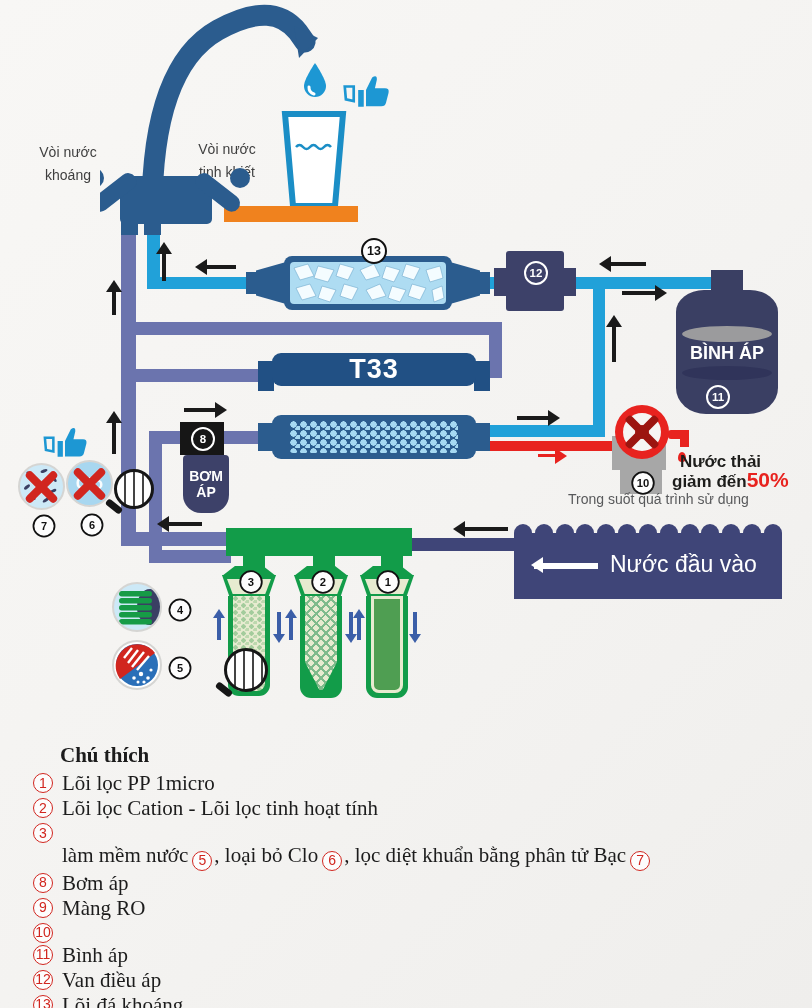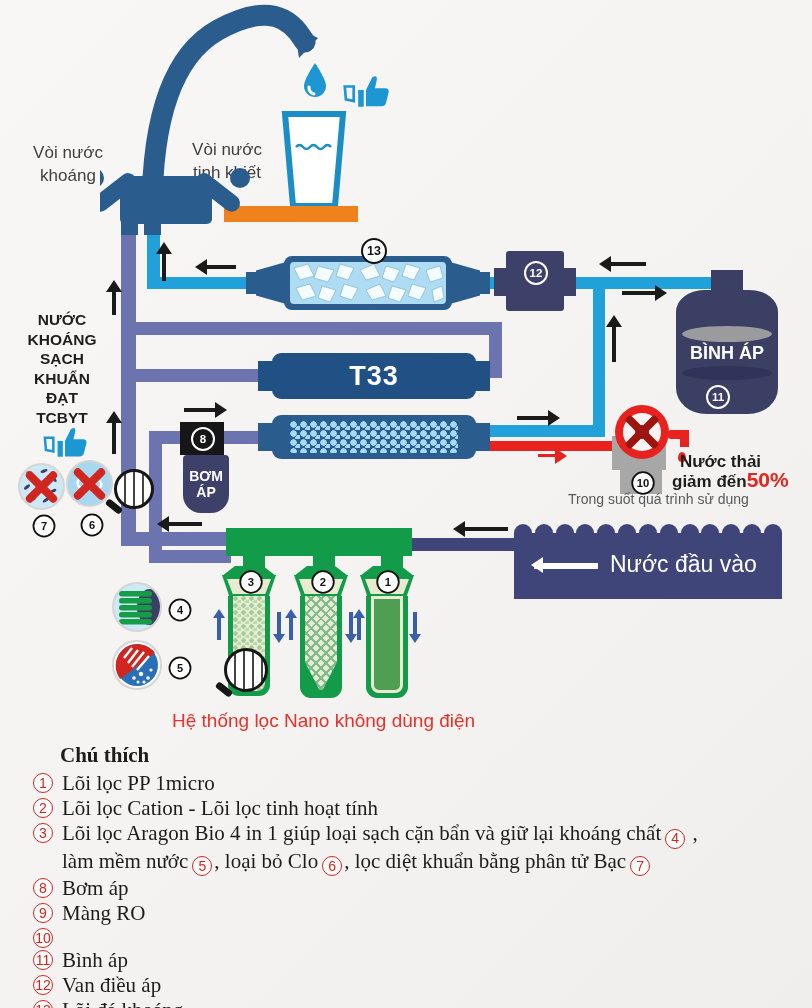--- a/index.html
+++ b/index.html
@@ -45,21 +45,21 @@
   .check{background-color:#e7ebd0;background-image:
      repeating-linear-gradient(45deg,#7fbb8c 0 2px,transparent 2px 7px),
      repeating-linear-gradient(-45deg,#7fbb8c 0 2px,transparent 2px 7px);}
   .mag{position:absolute;border-radius:50%;border:3px solid #161616;z-index:9;
      background:#fff repeating-linear-gradient(90deg,transparent 0 7px,#444 7px 9px);}
   .mag::after{content:"";position:absolute;width:18px;height:7px;background:#161616;border-radius:3px;left:-12px;bottom:-4px;transform:rotate(38deg);}
   .xmark::before,.xmark::after{content:"";position:absolute;left:-3px;right:-3px;top:50%;height:8px;margin-top:-4px;background:#d1261f;border-radius:4px;}
   .xmark::before{transform:rotate(45deg);} .xmark::after{transform:rotate(-45deg);}
   .circ-icon{position:absolute;border-radius:50%;border:2px solid #d5d5d3;box-sizing:border-box;z-index:6;}
   
-  .lbl{position:absolute;color:#3f3f3f;font-size:17px;line-height:23px;text-align:center;}
+  .lbl{position:absolute;color:#3f3f3f;font-size:14px;line-height:23px;text-align:center;}
   .redtxt{position:absolute;color:#e8312a;font-size:19px;white-space:nowrap;}
   .blk{position:absolute;color:#1d1d1b;font-weight:bold;}
   .graytxt{position:absolute;color:#58595b;font-size:14px;white-space:nowrap;}
   .wavebox{position:absolute;background:#3f4578;z-index:4;}
   .bump{width:18px;height:18px;border-radius:50%;background:#3f4578;}
   .legend{position:absolute;left:33px;top:743px;width:770px;font-family:"Liberation Serif",serif;color:#1c1c1c;}
   .lg-title{font-weight:bold;font-size:21px;margin-left:27px;margin-bottom:3px;}
   .lg-row{display:flex;align-items:flex-start;font-size:21px;line-height:25px;white-space:nowrap;}
   .lg-row.indent{margin-left:29px;}
   .lgc{display:inline-flex;flex:none;width:20px;height:20px;border:1.7px solid #d1261f;border-radius:50%;color:#d1261f;align-items:center;justify-content:center;font-size:14px;font-family:"Liberation Sans",sans-serif;box-sizing:border-box;margin-right:9px;margin-top:2px;background:#fdfdfd;}
@@ -178,21 +178,21 @@
   <div class="abs" style="left:676px;top:290px;width:102px;height:124px;background:#3a3f63;border-radius:28px 28px 30px 30px / 22px 22px 26px 26px;"></div>
   <div class="abs" style="left:682px;top:326px;width:90px;height:16px;background:#9b9b9d;border-radius:50%;"></div>
   <div class="abs" style="left:682px;top:366px;width:90px;height:14px;background:#30345a;border-radius:50%;"></div>
   <div class="blk" style="left:676px;top:343px;width:102px;text-align:center;color:#fff;font-size:18px;">BÌNH ÁP</div>
   <div class="badge light" style="left:706px;top:385px;">
       <span>11</span>
     </div>
 
   <div class="nub" style="left:258px;top:361px;width:16px;height:30px;"></div>
   <div class="nub" style="left:474px;top:361px;width:16px;height:30px;"></div>
-  <div class="t-body" style="left:272px;top:353px;width:204px;height:46px;">
+  <div class="t-body" style="left:272px;top:353px;width:204px;height:33px;">
       <span>T33</span>
     </div>
 
   <div class="nub2" style="left:258px;top:423px;width:16px;height:28px;"></div>
   <div class="nub2" style="left:474px;top:423px;width:16px;height:28px;"></div>
   <div class="abs" style="left:272px;top:415px;width:204px;height:44px;background:#2b5c8e;border-radius:9px;"></div>
   <div class="honey" style="left:290px;top:421px;width:168px;height:32px;"></div>
 
   <div class="abs" style="left:180px;top:422px;width:44px;height:33px;background:#161616;"></div>
   <div class="badge light" style="left:191px;top:427px;">
@@ -217,28 +217,20 @@
   <div class="abs" style="left:668px;top:430px;width:20px;height:9px;background:#e8231f;border-radius:3px;"></div>
   <div class="abs" style="left:680px;top:430px;width:9px;height:17px;background:#e8231f;"></div>
   <div class="abs" style="left:678px;top:452px;width:8px;height:10px;background:#e8231f;border-radius:50% 50% 50% 50%/60% 60% 40% 40%;"></div>
 
   <div class="blk" style="left:680px;top:452px;font-size:17px;">Nước thải</div>
   <div class="abs" style="left:672px;top:468px;white-space:nowrap;">
     <span class="blk" style="position:static;font-size:17px;">giảm đến</span><span style="color:#e8231f;font-weight:bold;font-size:21px;">50%</span>
   </div>
   <div class="graytxt" style="left:568px;top:491px;">Trong suốt quá trình sử dụng</div>
 
-  <div class="blk" style="left:14px;top:310px;width:96px;text-align:center;font-size:15.5px;line-height:19.5px;">
-    <div>NƯỚC</div>
-    <div>KHOÁNG</div>
-    <div>SẠCH</div>
-    <div>KHUẨN</div>
-    <div>ĐẠT</div>
-    <div>TCBYT</div>
-  </div>
   <svg class="abs" style="left:40px;top:424px;" width="50" height="36" viewBox="0 0 46 34">
     <path d="M4 13 h8 v13 l-7 -1.5 Z" fill="none" stroke="#1d97d3" stroke-width="2.4"></path>
     <path fill="#1d97d3" d="M16 31 V16 h5 V31 Z M23 16 l5.5 -11 q4.5 -3 4.2 2 l-1.7 7.5 h9 q4 0 3.2 4 l-2.3 9 q-.7 3.2 -4.2 3.2 H23 Z"></path>
   </svg>
 
   <div class="circ-icon" style="left:18px;top:463px;width:47px;height:47px;background:#cde9f7;">
     <svg width="43" height="43" viewBox="0 0 43 43">
       <g fill="#3a3f63">
         <ellipse cx="10" cy="9" rx="4" ry="1.6" transform="rotate(30 10 9)"></ellipse>
         <ellipse cx="24" cy="6" rx="3.6" ry="1.5" transform="rotate(-20 24 6)"></ellipse>
@@ -367,36 +359,34 @@
           <circle cx="24" cy="40" r="1.5"></circle>
       </g>
     </svg>
   </div>
   <div class="badge dark" style="left:167px;top:655px;transform:scale(0.88);">
       <span>5</span>
     </div>
 
   <div class="mag" style="left:224px;top:648px;width:38px;height:38px;"></div>
 
-  <div class="redtxt" style="left:172px;top:710px;">Hệ thống lọc Nano không dùng điện</div>
 
   <div class="legend">
     <div class="lg-title">Chú thích</div>
     <div id="legend-list">
         <div class="lg-row">
           <span class="lgc">1</span>
           <span class="lgt">Lõi lọc PP 1micro</span>
         </div>
         <div class="lg-row">
           <span class="lgc">2</span>
           <span class="lgt">Lõi lọc Cation - Lõi lọc tinh hoạt tính</span>
         </div>
         <div class="lg-row">
           <span class="lgc">3</span>
-          <span class="lgt">Lõi lọc Aragon Bio 4 in 1 giúp loại sạch cặn bẩn và giữ lại khoáng chất<span class="lgc inline">4</span> ,</span>
         </div>
         <div class="lg-row indent">
           <span class="lgt">làm mềm nước<span class="lgc inline">5</span>, loại bỏ Clo<span class="lgc inline">6</span>, lọc diệt khuẩn bằng phân tử Bạc<span class="lgc inline">7</span></span>
         </div>
         <div class="lg-row">
           <span class="lgc">8</span>
           <span class="lgt">Bơm áp</span>
         </div>
         <div class="lg-row">
           <span class="lgc">9</span>

